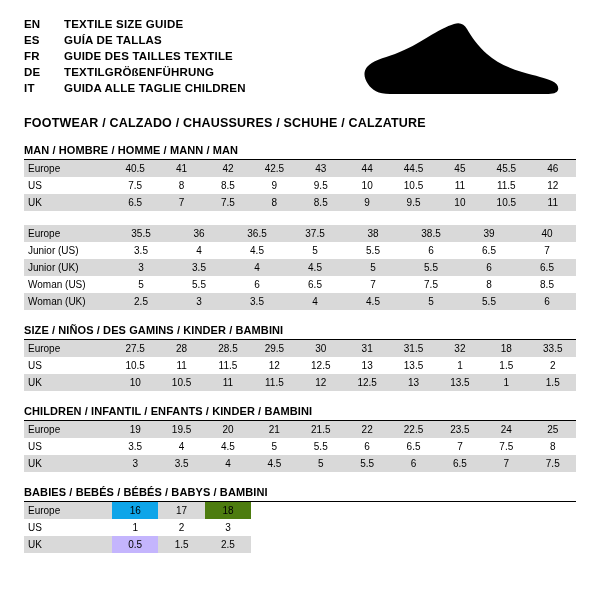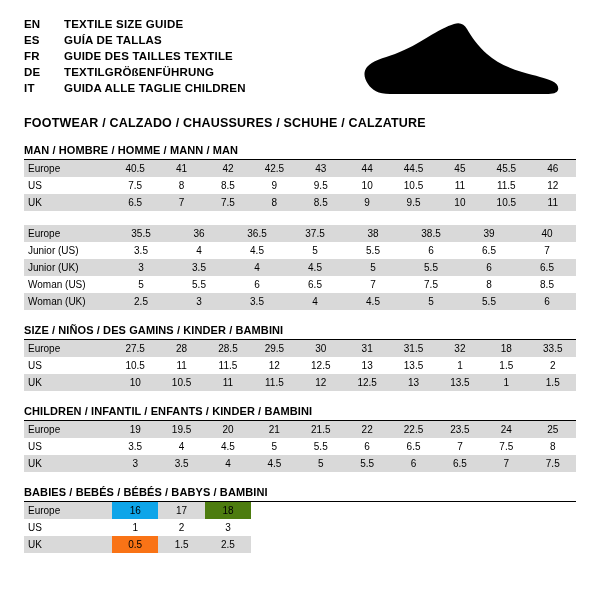--- a/index.html
+++ b/index.html
@@ -383,21 +383,21 @@
           <td></td>
           <td></td>
           <td></td>
           <td></td>
           <td></td>
           <td></td>
           <td></td>
         </tr>
         <tr>
           <td class="lbl" style="background:#d9d9d9">UK</td>
-          <td style="background:#f97316">0.5</td>
+          <td style="background:#c4b5fd">0.5</td>
           <td style="background:#d9d9d9">1.5</td>
           <td style="background:#d9d9d9">2.5</td>
           <td></td>
           <td></td>
           <td></td>
           <td></td>
           <td></td>
           <td></td>
           <td></td>
         </tr>

